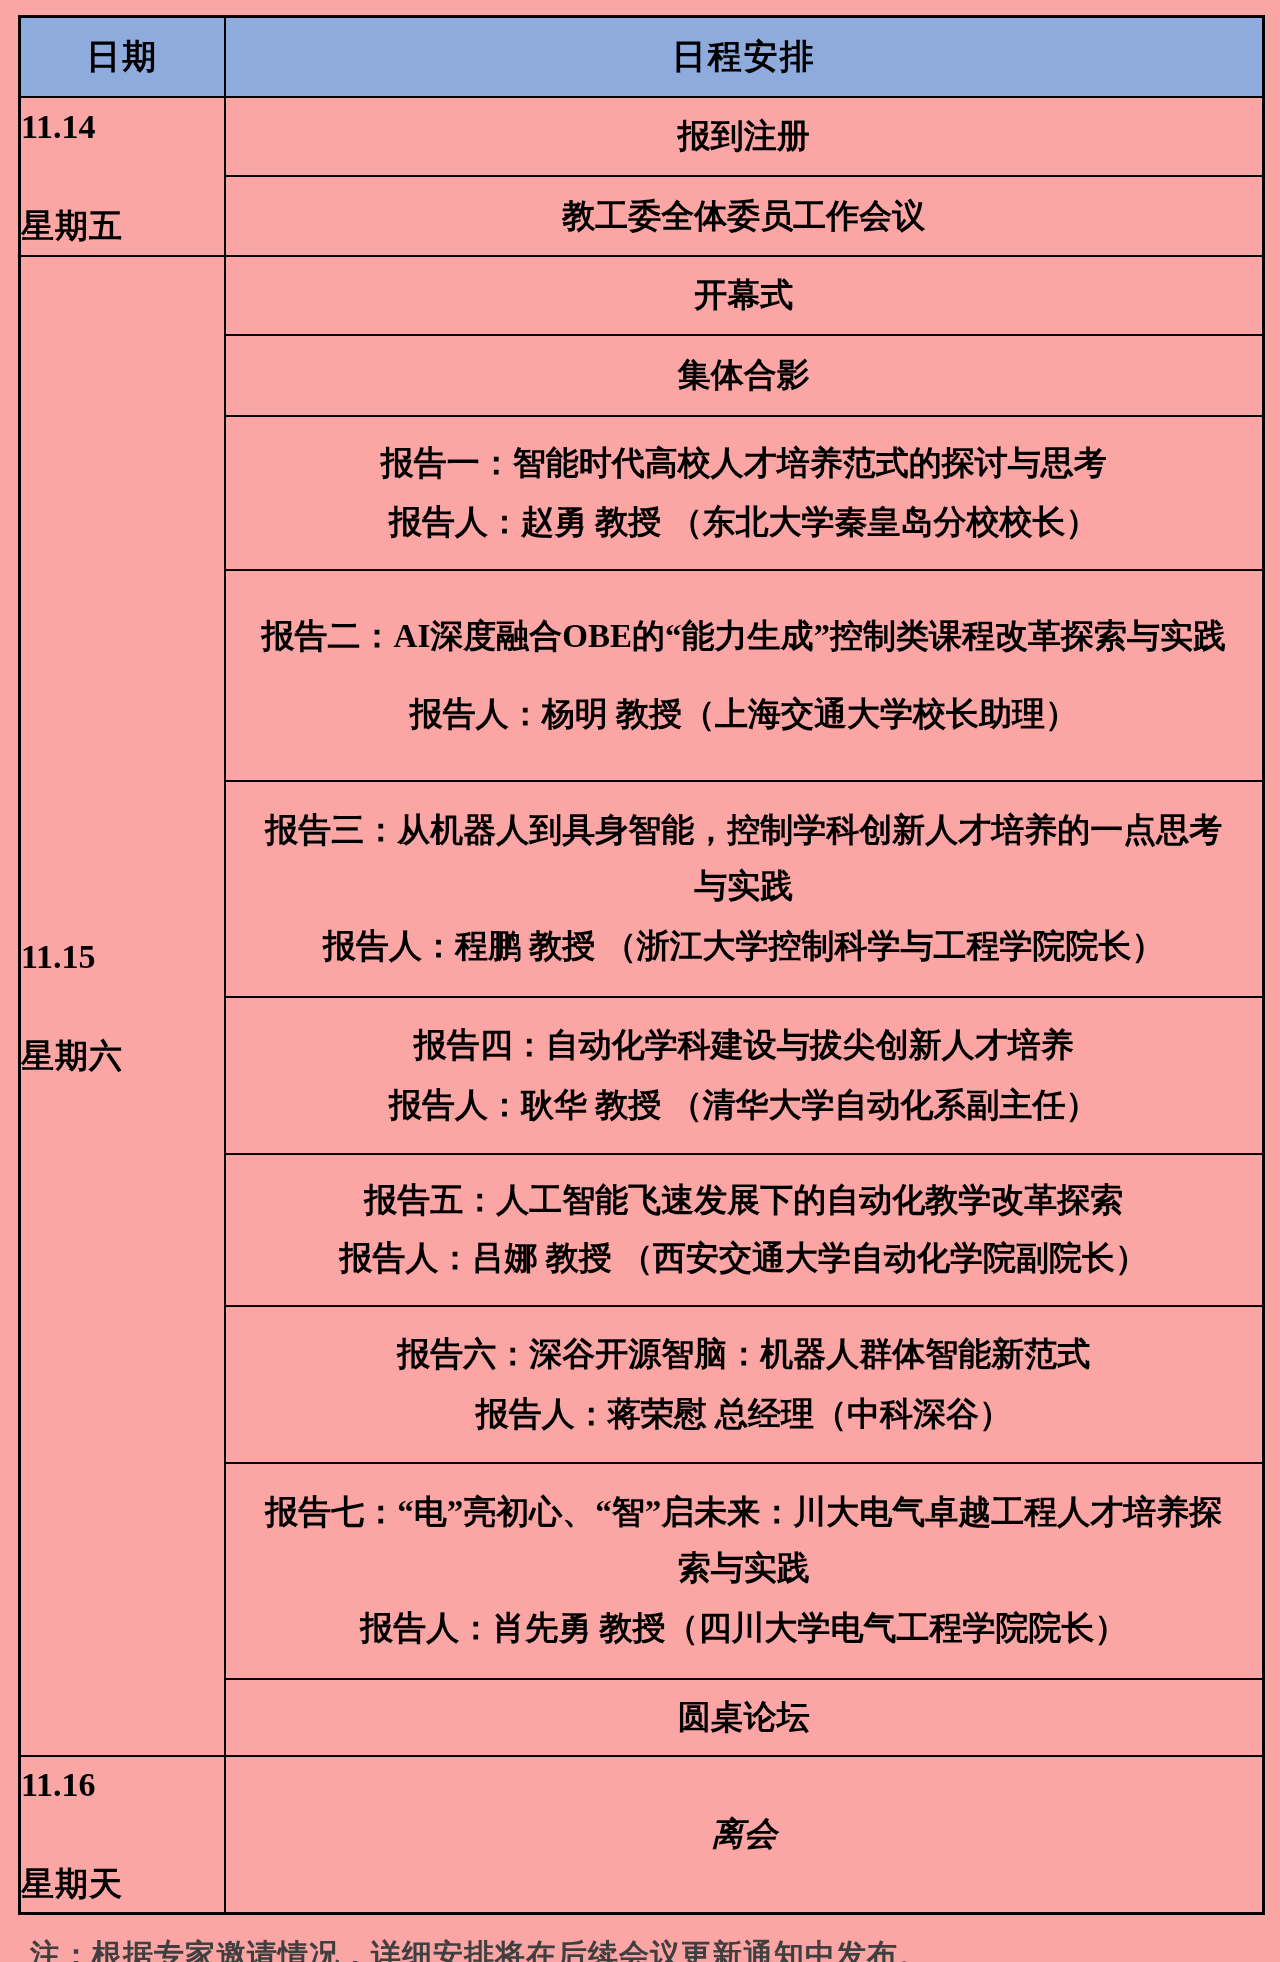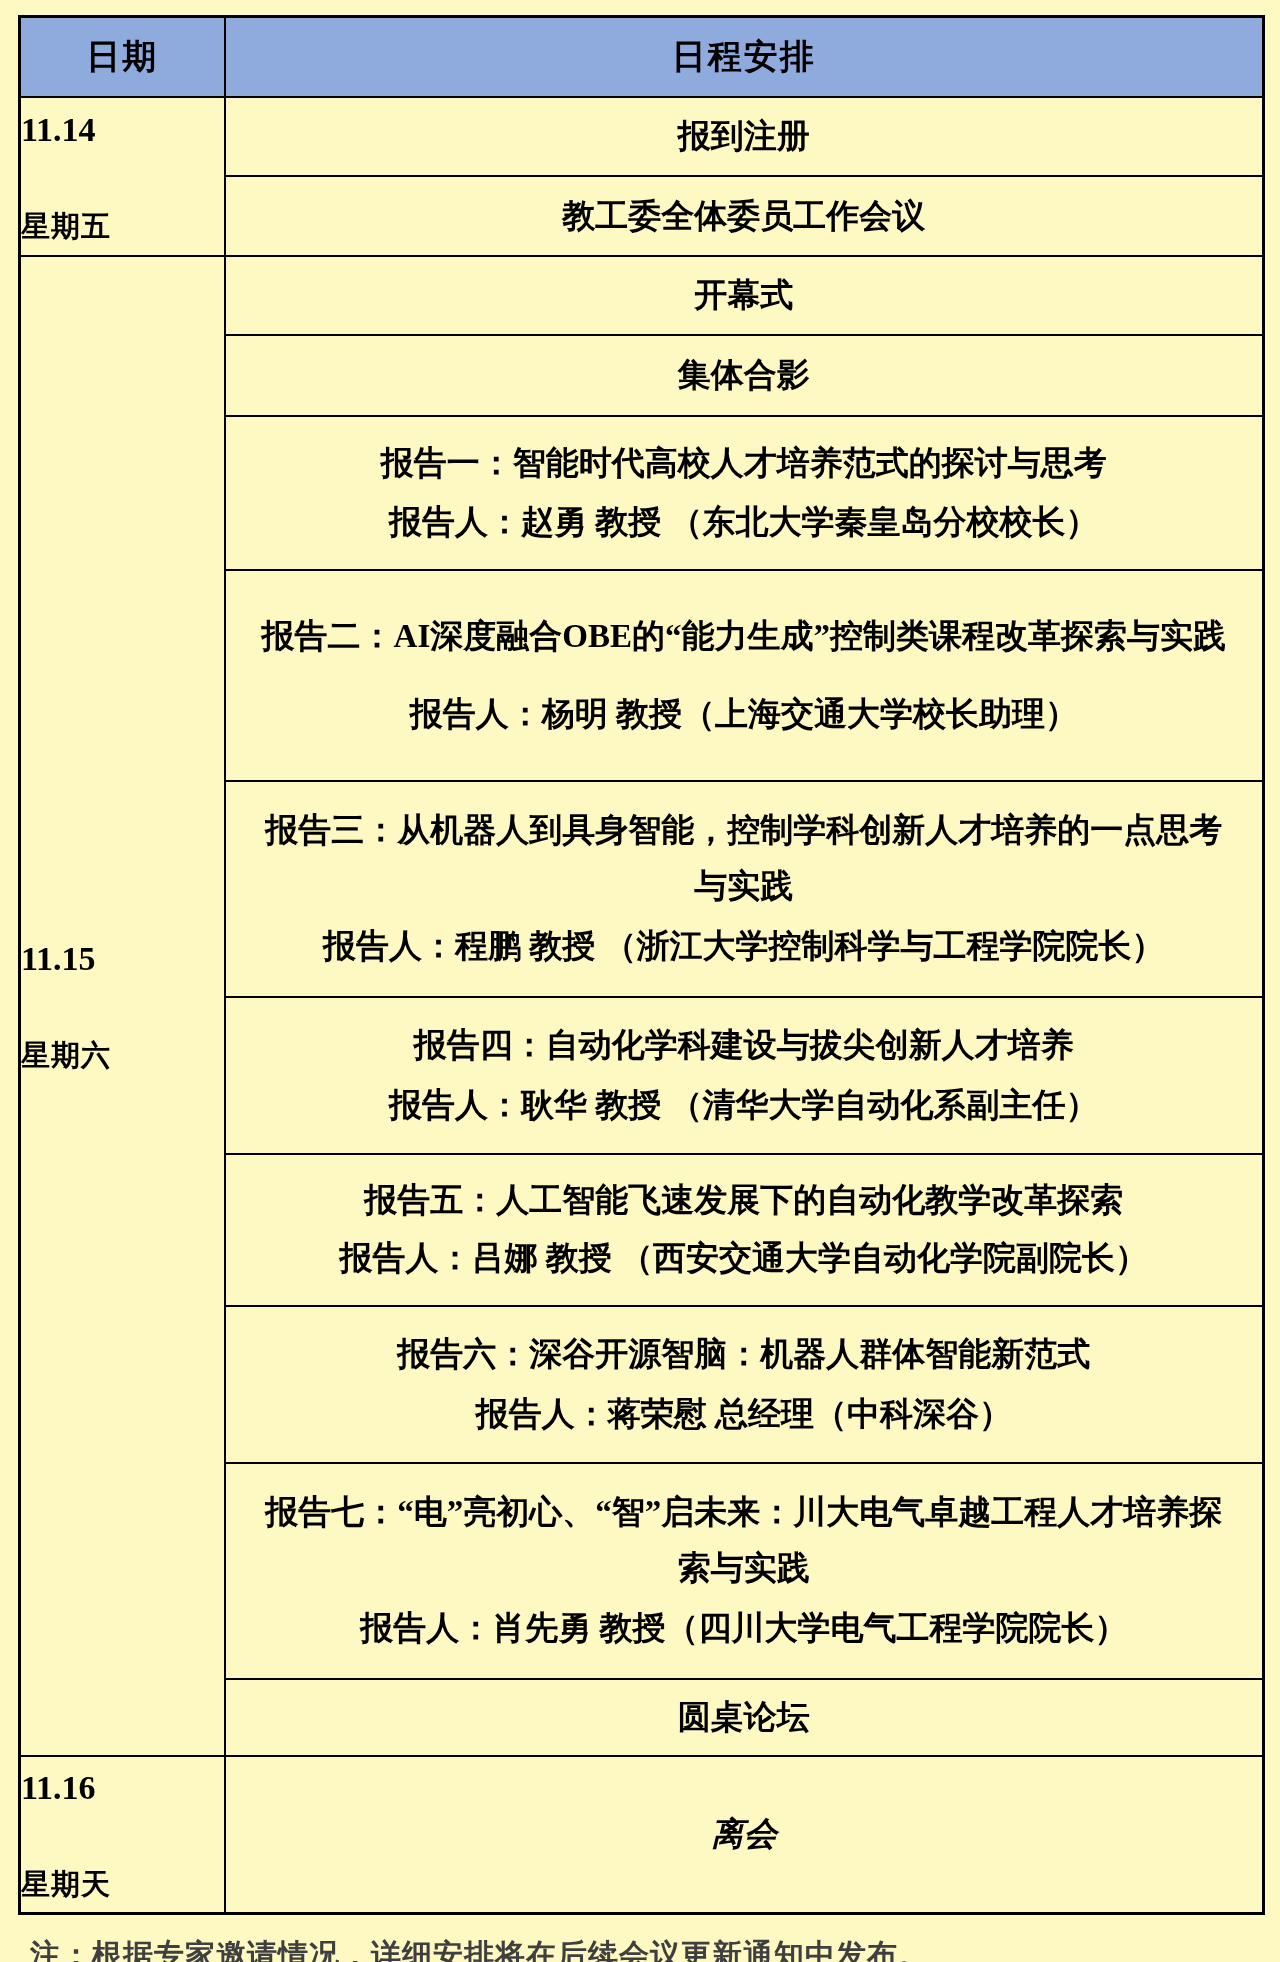--- a/index.html
+++ b/index.html
@@ -8,21 +8,21 @@
     background:#ffffff;
     width:1280px;
     font-family:"Liberation Serif","DejaVu Serif",serif;
     color:#000;
   }
   .page{
     width:1280px;
     height:1962px;
     box-sizing:border-box;
     padding:15px 18px 0 18px;
-    background:#fef9c3;
+    background:#fca5a5;
     overflow:hidden;
   }
   table.schedule{
     width:1244px;
     border-collapse:collapse;
     table-layout:fixed;
     border:3px solid #000;
   }
   col.date-col{width:205px;}
   col.items-col{width:1039px;}
@@ -58,21 +58,21 @@
   
   .date-cell .stack{
     display:flex;
     flex-direction:column;
     align-items:flex-start;
     justify-content:center;
     gap:54px;
     height:100%;
   }
   .date-cell .date-num{font-size:34px;}
-  .date-cell .weekday{font-size:29px;letter-spacing:1px;font-family:Liberation Serif, serif;}
+  .date-cell .weekday{font-size:33px;letter-spacing:1px;font-family:Liberation Serif, serif;}
 
   
   .item-cell .block{
     display:flex;
     flex-direction:column;
     justify-content:space-evenly;
     align-items:center;
     height:100%;
     box-sizing:border-box;
     padding:16px 26px;

